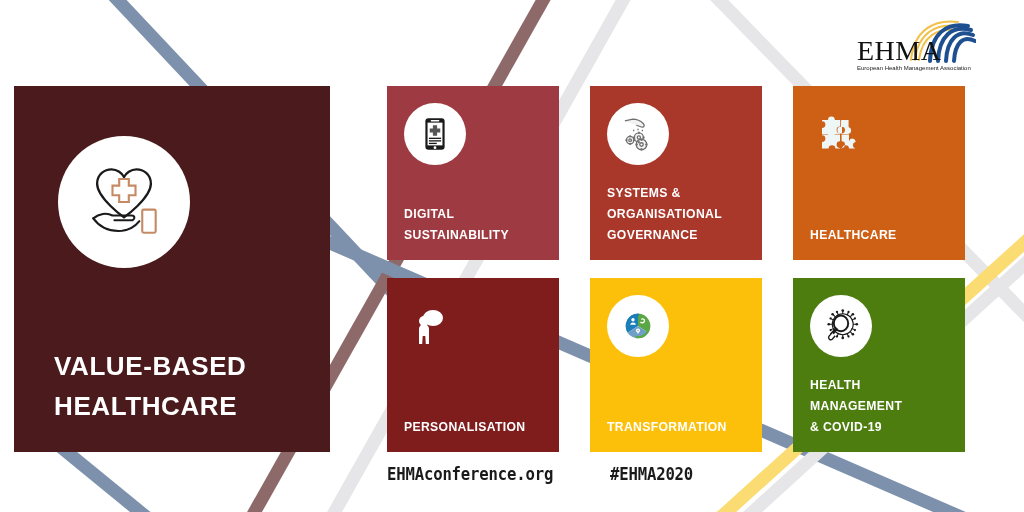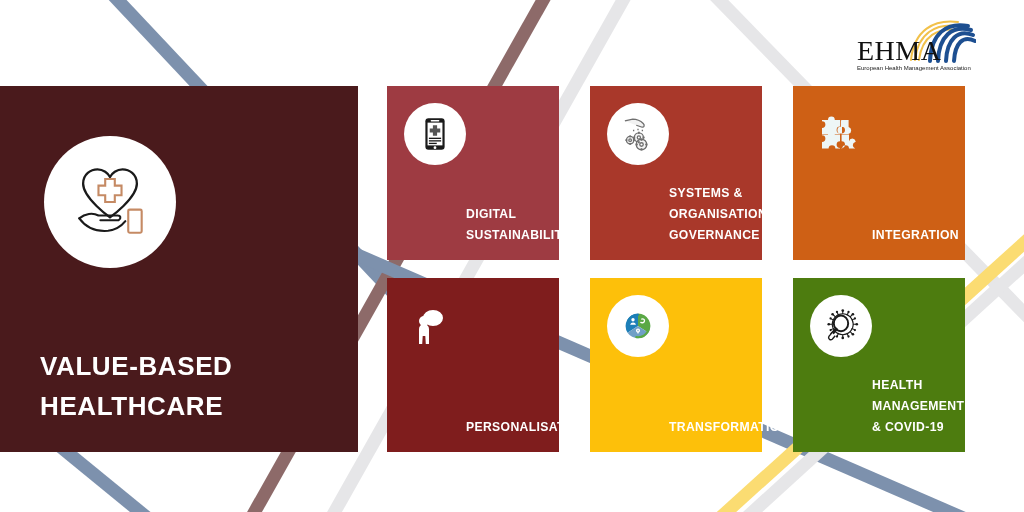--- a/index.html
+++ b/index.html
@@ -15,22 +15,22 @@
     background: #ffffff;
     overflow: hidden;
   }
 
   
   #bg { position: absolute; inset: 0; width: 1024px; height: 512px; }
 
   
   #hero {
     position: absolute;
-    left: 0; top: 86px;
-    width: 358px; height: 366px;
+    left: 14px; top: 86px;
+    width: 316px; height: 366px;
     background: #4a1a1c;
     display: flex; flex-direction: column;
     justify-content: flex-start;
   }
   #hero-icon-wrap {
     margin: 50px 0 0 44px;
     width: 132px; height: 132px;
     border-radius: 50%;
     background: #ffffff;
     display: flex; align-items: center; justify-content: center;
@@ -54,21 +54,21 @@
     display: grid;
     grid-template-columns: repeat(3, 172px);
     grid-template-rows: repeat(2, 174px);
     column-gap: 31px;
     row-gap: 18px;
   }
   .tile {
     position: relative;
     padding: 17px 14px 14px 17px;
     display: flex;
-    flex-direction: row;
+    flex-direction: column;
   }
   .tile-icon {
     width: 62px; height: 62px;
     flex: 0 0 auto;
     display: flex; align-items: center; justify-content: center;
   }
   .tile-icon.circled {
     border-radius: 50%;
     background: #ffffff;
   }
@@ -211,21 +211,21 @@
         <svg viewBox="0 0 48 48" width="48" height="48">
           <g fill="#eef6f6">
             <path d="M5 10 h6 a3.4 3.4 0 0 1 6.8 0 h5.2 v6.6 a3.4 3.4 0 0 0 0 6.8 v0.6 H5 v-6 a3.4 3.4 0 0 0 0-6.8 z"></path>
             <path d="M25 4.6 a3.4 3.4 0 0 1 0 0 v5.4 h6.6 a3.4 3.4 0 0 0 0 6.8 h-6.6 v6.8 h-1.2 a3.4 3.4 0 0 1 0-6.8 v-6.6 h1.2 z"></path>
             <path d="M24.6 9.9 h7 v7.2 a3.4 3.4 0 0 1 0 6.6 v0.4 h-7 v-0.6 a3.4 3.4 0 0 0 0-6.8 z"></path>
             <path d="M5 24.6 h6 a3.4 3.4 0 0 1 6.8 0 h5.2 v6.6 a3.4 3.4 0 0 0 0 6.8 v0.6 h-4.6 a3.4 3.4 0 0 0-6.8 0 H5 v-6.6 a3.4 3.4 0 0 0 0-6.8 z"></path>
             <path d="M24.6 24.6 h7.4 v6.6 a3.4 3.4 0 0 1 6.6 0 v0.9 h-0.4 a3.4 3.4 0 0 0 0 6.5 h-6.2 a3.4 3.4 0 0 0-6.8 0 h-0.6 v-0.6 a3.4 3.4 0 0 0 0-6.8 z"></path>
           </g>
         </svg>
       </div>
-      <div class="tile-label">INTEGRATION</div>
+      <div class="tile-label">HEALTHCARE</div>
     </div>
 
     <div class="tile" style="background:#7f1d1d">
       <div class="tile-icon">
         <svg viewBox="0 0 48 48" width="48" height="48">
           <g fill="#ffffff">
             <circle cx="13" cy="19" r="5"></circle>
             <path d="M8 27 a5 5 0 0 1 10 0 v15 h-3.2 l-0.5 -8 h-2.6 l-0.5 8 H8 z"></path>
             <path d="M22 8 a10 8 0 0 1 0 16 a10 8 0 0 1 -6.5 -2.1 L13 27 l1.6 -6.4 A8 8 0 0 1 12 16 a10 8 0 0 1 10 -8 z"></path>
           </g>
@@ -306,14 +306,18 @@
           </g>
         </svg>
       </div>
       <div class="tile-label">HEALTH
 MANAGEMENT
 &amp; COVID-19</div>
     </div>
 
   </div>
 
+  <div id="footer">
+    <div class="footer-text">EHMAconference.org</div>
+    <div class="footer-text">#EHMA2020</div>
+  </div>
 
 </div>
 
 </body></html>

